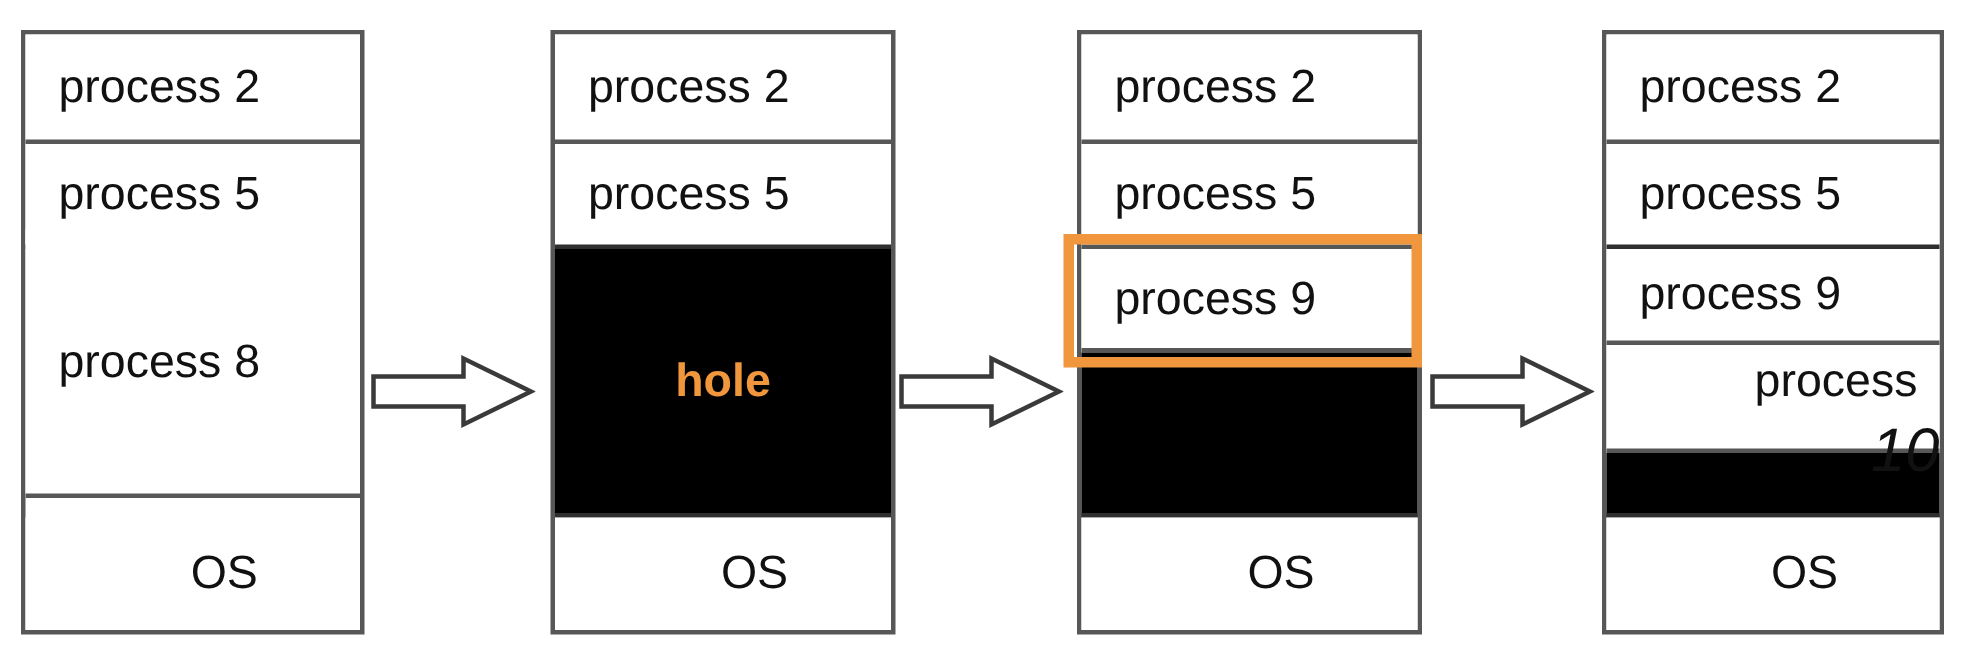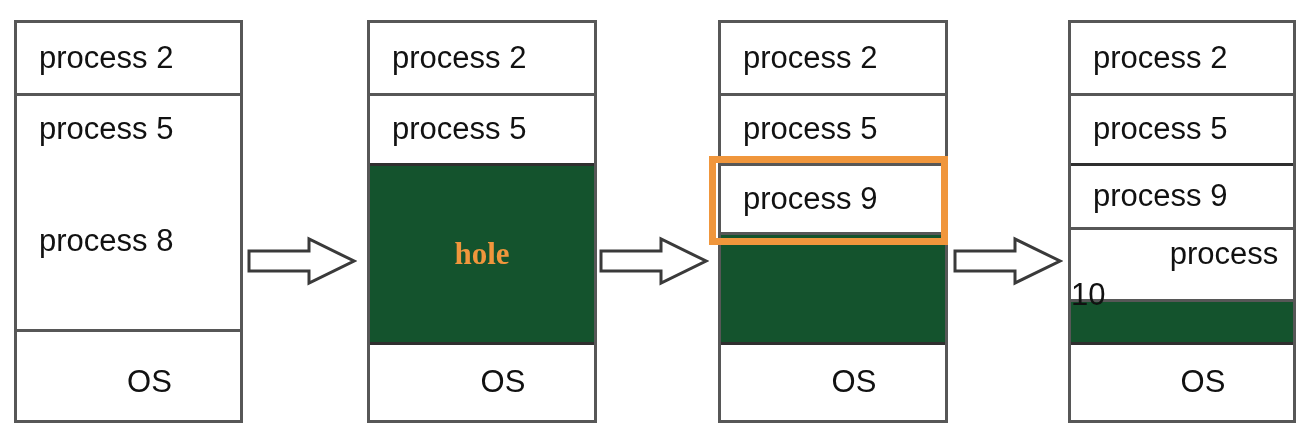--- a/index.html
+++ b/index.html
@@ -35,22 +35,21 @@
     position: absolute;
     left: 0;
     right: 0;
     box-sizing: border-box;
     background: #ffffff;
     display: flex;
     align-items: center;
     justify-content: flex-end;
   }
   .region.hole-fill {
-    background: #14532d;
-    font-family: Liberation Serif, serif;
+    background: #000000;
   }
   
   .region.ruled {
     border-bottom: 3px solid #575757;
   }
   .region.ruled-dark {
     border-bottom: 3px solid #2f2f2f;
   }
 
   .region-label {
@@ -74,25 +73,26 @@
     font-weight: bold;
     width: 100%;
     text-align: center;
   }
 
   
   .overflow-label {
     position: absolute;
     left: 0;
     right: 0;
-    text-align: left;
-    font-size: 31px;
+    text-align: right;
+    font-size: 41px;
     color: #111111;
     z-index: 5;
     pointer-events: none;
+    font-style: italic;
   }
 
   
   .highlight-box {
     position: absolute;
     box-sizing: border-box;
     border: 7px solid #f0963c;
     background: transparent;
     z-index: 8;
   }

